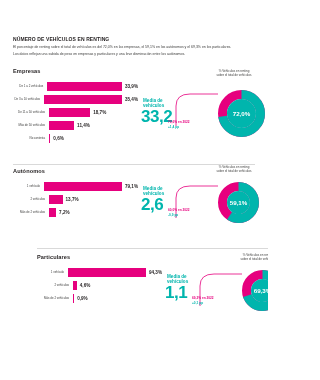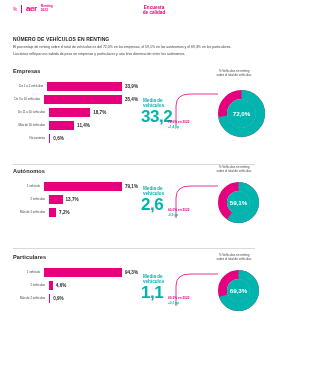--- a/index.html
+++ b/index.html
@@ -24,21 +24,21 @@
 
   
   .intro{position:absolute;left:13px;top:36px;width:242px;}
   .intro h1{margin:0 0 3px 0;font-size:5px;font-weight:bold;letter-spacing:0.1px;color:#231f20;}
   .intro p{margin:0 0 2.5px 0;font-size:3.5px;line-height:4.6px;color:#3c3c3b;}
 
   
   .section{position:absolute;left:0;width:268px;}
   .sec-empresas{top:68px;height:94px;}
   .sec-autonomos{top:168px;height:76px;}
-  .sec-particulares{top:254px;height:78px;}
+  .sec-particulares{top:254px;height:78px;margin-left:24px;}
   .divider{position:absolute;left:13px;width:242px;height:1px;background:#d9d9d9;}
 
   .sec-title{
     position:absolute;left:13px;top:0;font-size:5.6px;font-weight:bold;color:#231f20;
     letter-spacing:0.1px;
   }
 
   
   .bars{position:absolute;left:13px;width:125px;}
   .bar-row{display:flex;align-items:center;height:13px;}
@@ -77,31 +77,20 @@
     position:absolute;font-size:3.2px;font-weight:bold;color:#00b5ad;line-height:4px;
     white-space:nowrap;
   }
   .curve{position:absolute;}
 </style>
 </head>
 <body>
 
 <div class="page">
 
-  <div class="header">
-    <div class="logo">
-      <span class="logo-pct">%</span>
-      <span class="logo-rule"></span>
-      <span class="logo-aer">aer</span>
-      <span class="logo-sub" style="white-space:pre-line;">Renting
-2023</span>
-    </div>
-    <div class="header-title" style="white-space:pre-line;">Encuesta
-de calidad</div>
-  </div>
 
   <div class="intro">
     <h1>NÚMERO DE VEHÍCULOS EN RENTING</h1>
     <p>El porcentaje de renting sobre el total de vehículos es del 72,0% en las empresas, el 59,1% en los autónomos y el 69,3% en los particulares.</p>
     <p>Los datos reflejan una subida de peso en empresas y particulares y una leve disminución entre los autónomos.</p>
   </div>
 
   <div class="section sec-empresas">
     <div class="sec-title">Empresas</div>
     <div class="bars" style="top:12px;">

